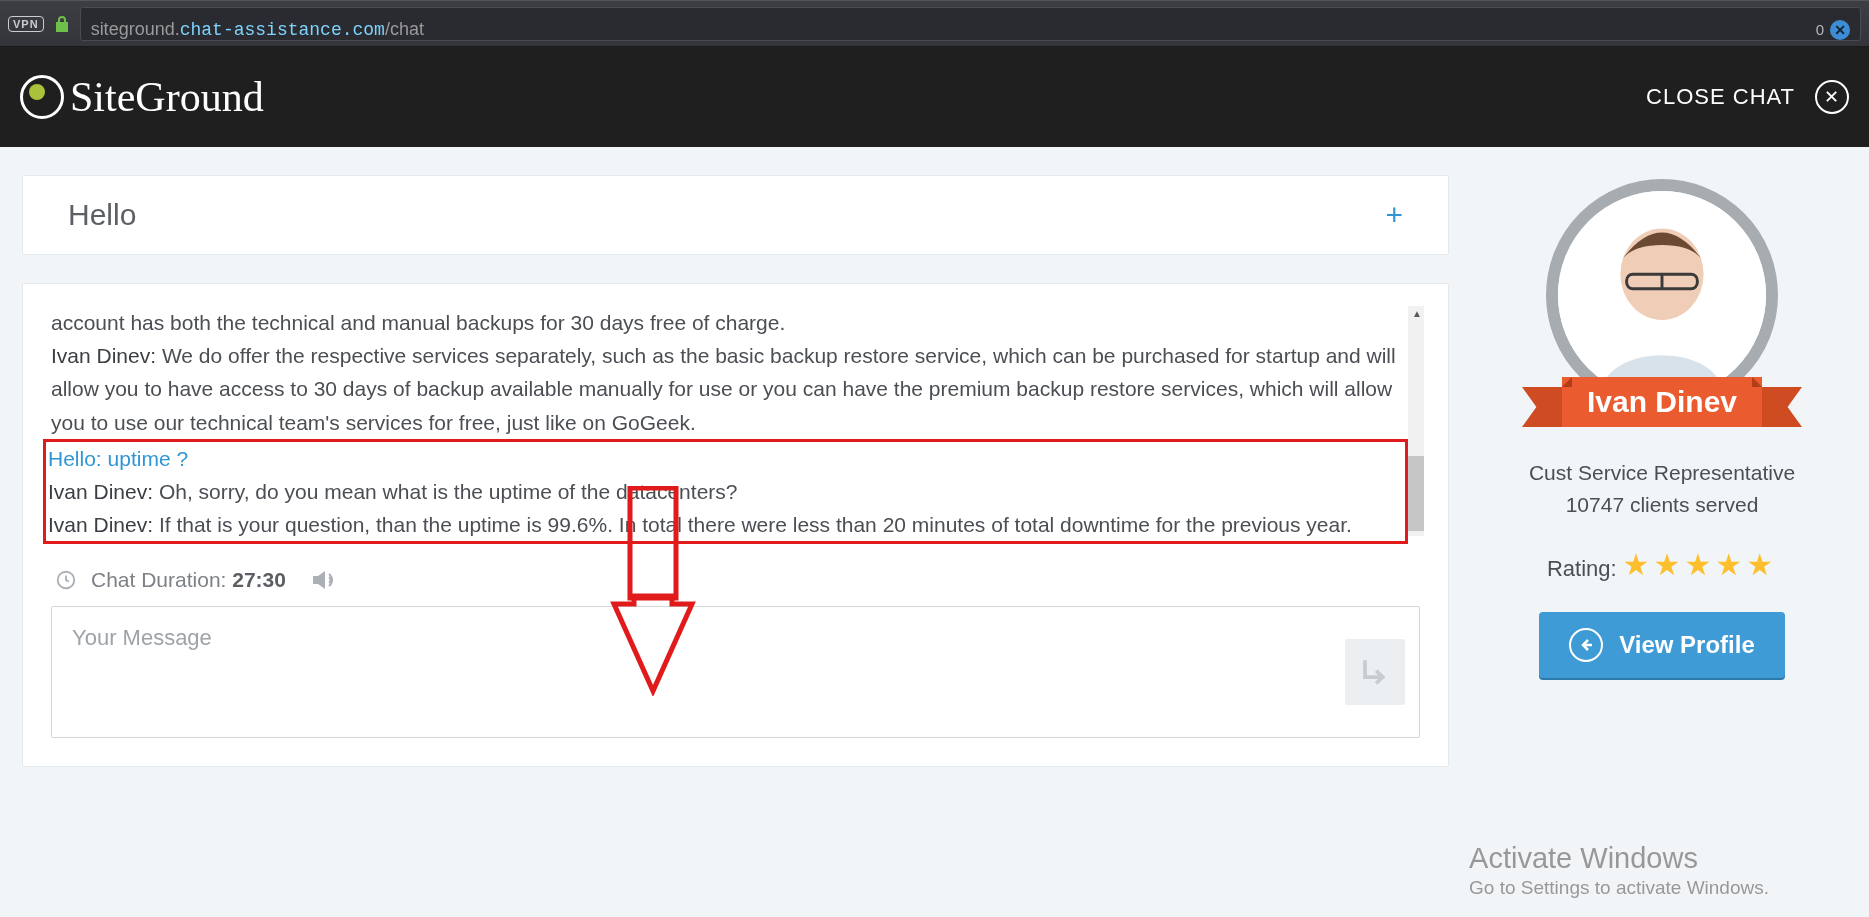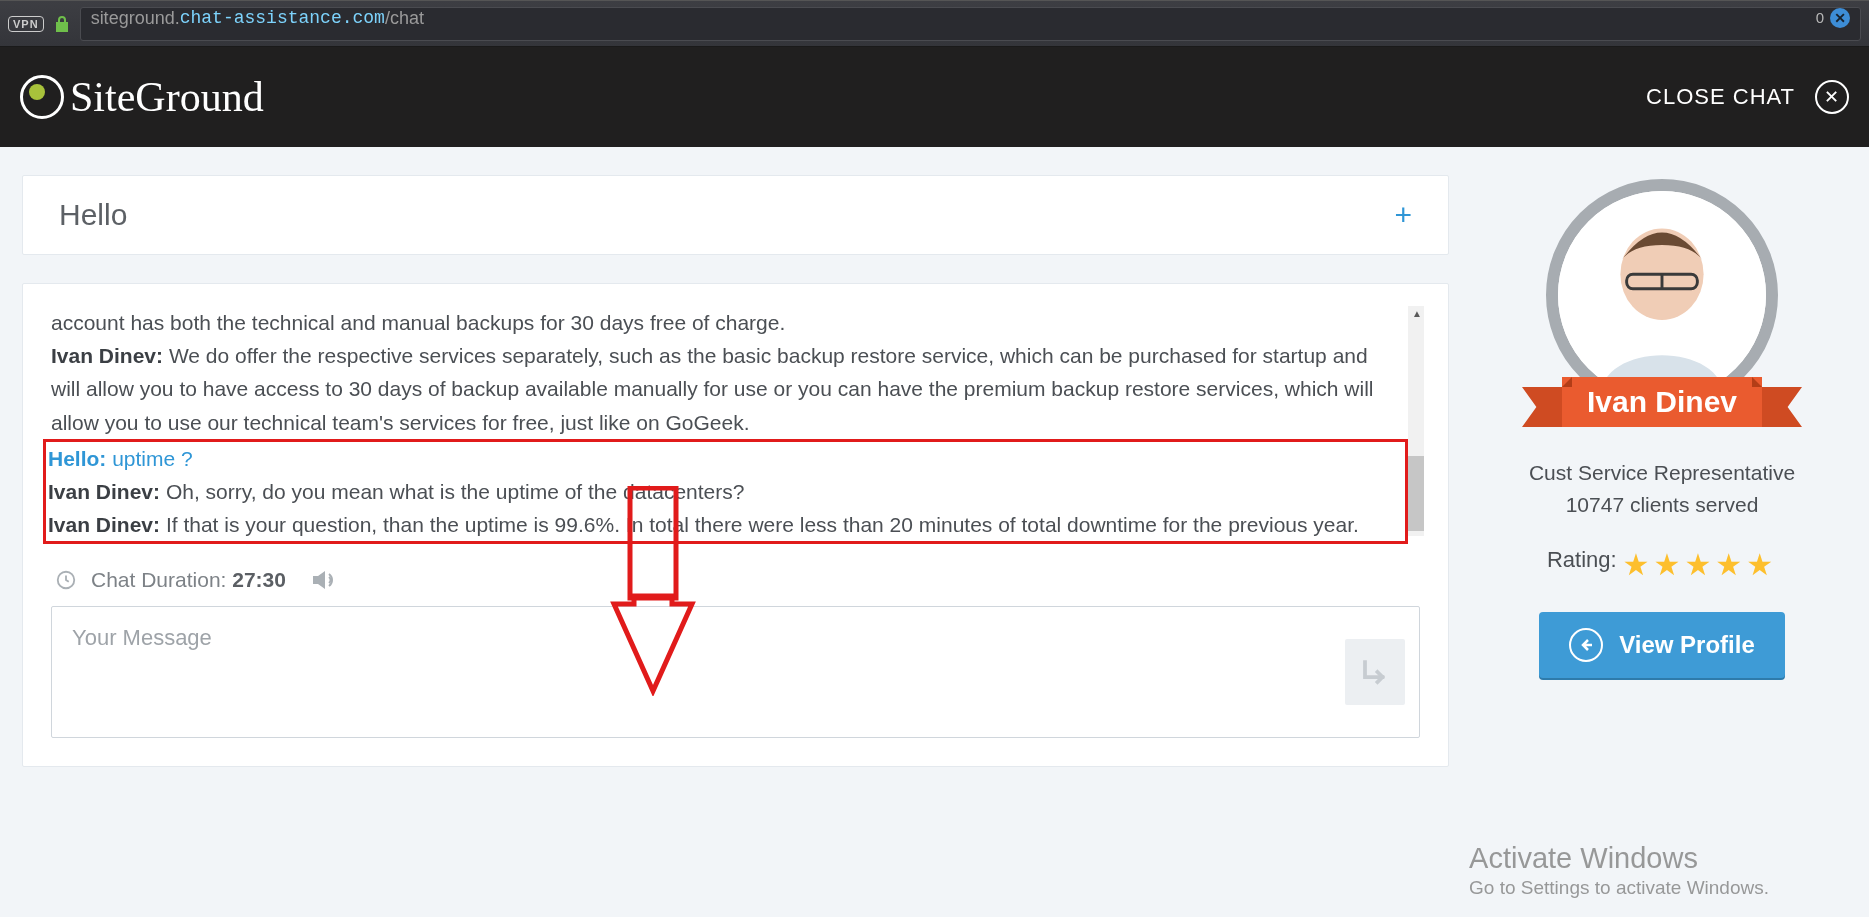--- a/index.html
+++ b/index.html
@@ -17,21 +17,21 @@
     --star:#fdbf2d;
     --blue-btn:#3e9bd6;
   }
   html,body{margin:0;padding:0;font-family:"Segoe UI",Arial,sans-serif;background:#1b1b1b;}
   body{width:1869px;height:917px;overflow:hidden;position:relative;}
 
   
   .browser-bar{height:47px;background:linear-gradient(#3d3e43,#34353a);display:flex;align-items:center;padding:0 8px;border-top:1px solid #555;border-bottom:1px solid #1a1a1a;box-sizing:border-box;}
   .vpn-badge{border:1.5px solid #ccc;color:#ccc;font-size:11px;font-weight:600;padding:1px 4px;border-radius:4px;letter-spacing:1px;margin-right:10px;}
   .lock-icon svg{display:block;}
-  .url-field{flex:1;display:flex;align-items:flex-start;background:var(--browser-chrome-dark);height:32px;margin-left:10px;border-radius:3px;padding:0 10px;color:var(--url-light);font-size:18px;border:1px solid #4a4b50;}
+  .url-field{flex:1;display:flex;align-items:flex-end;background:var(--browser-chrome-dark);height:32px;margin-left:10px;border-radius:3px;padding:0 10px;color:var(--url-light);font-size:18px;border:1px solid #4a4b50;}
   .url-field .domain-highlight{color:#7dd3fc;font-family:Liberation Mono, monospace;}
   .url-field .domain-dim{color:var(--url-gray);}
   .url-right{margin-left:auto;display:flex;align-items:center;gap:6px;}
   .count-badge{color:#b8b8b8;font-size:15px;font-weight:500;}
   .close-x{width:20px;height:20px;background:#3d8dd6;border-radius:50%;display:flex;align-items:center;justify-content:center;color:#16212c;font-weight:700;font-size:14px;}
 
   
   .site-header{height:100px;background:var(--header-black);display:flex;align-items:center;padding:0 20px;color:#fff;}
   .brand{display:flex;align-items:center;gap:6px;}
   .brand-mark{width:38px;height:38px;border:3px solid #fff;border-radius:50%;display:flex;align-items:center;justify-content:center;position:relative;}
@@ -39,28 +39,28 @@
   .brand-text{font-family:"Comic Sans MS","Segoe Script",cursive;font-size:42px;font-weight:400;letter-spacing:0;}
   .close-chat{margin-left:auto;display:flex;align-items:center;gap:20px;font-size:22px;letter-spacing:1px;font-weight:500;}
   .close-chat-btn{width:30px;height:30px;border:2px solid #fff;border-radius:50%;display:flex;align-items:center;justify-content:center;font-size:18px;}
 
   
   .page{background:var(--page-bg);height:calc(917px - 47px - 100px);padding:28px 22px 0 22px;display:flex;gap:28px;box-sizing:border-box;}
   .main-col{flex:1;display:flex;flex-direction:column;gap:28px;min-width:0;}
   .side-col{width:370px;flex-shrink:0;display:flex;flex-direction:column;align-items:center;}
 
   .card{background:#fff;border:1px solid var(--card-border);border-radius:2px;}
-  .hello-card{display:flex;align-items:center;padding:22px 36px;gap:9px;}
+  .hello-card{display:flex;align-items:center;padding:22px 45px;gap:9px;}
   .hello-title{font-size:30px;color:#5c6065;font-weight:400;}
   .plus-icon{margin-left:auto;color:var(--accent);font-size:30px;font-weight:300;}
 
   .chat-card{padding:22px 28px 28px 28px;position:relative;}
   .chat-body{position:relative;padding-right:20px;}
   .msg{font-size:21px;line-height:1.58;color:var(--text);}
-  .msg .sender{font-weight:700;color:#3b3f44;}
+  .msg .sender{font-weight:400;color:#3b3f44;}
   .msg.user .sender{color:var(--accent);}
   .msg.user{color:var(--accent);}
   .highlight-box{border:3px solid #e11b1b;padding:0 2px;margin-left:-8px;margin-right:-8px;}
   .scrollbar-track{position:absolute;right:-4px;top:0;width:16px;height:230px;background:#f1f1f1;}
   .scrollbar-thumb{position:absolute;right:-4px;top:150px;width:16px;height:75px;background:#c6c6c6;}
   .scroll-arrow{position:absolute;right:-2px;top:2px;font-size:10px;color:#5a5a5a;}
 
   .chat-meta{display:flex;align-items:center;gap:14px;margin-top:22px;color:var(--text-light);font-size:21px;padding:2px 0 10px 4px;}
   .chat-meta .dur-val{font-weight:700;color:#5b5f64;}
   .meta-icon svg{display:block;}
@@ -80,21 +80,21 @@
   .ribbon-main{background:var(--orange);color:#fff;font-size:30px;font-weight:600;height:50px;width:200px;display:flex;align-items:center;justify-content:center;z-index:2;position:relative;}
   .ribbon-tail{position:absolute;top:10px;width:48px;height:40px;background:#cf4b22;z-index:1;}
   .ribbon-tail.left{left:0;clip-path:polygon(0 0,100% 0,100% 100%,0 100%,30% 50%);}
   .ribbon-tail.right{right:0;clip-path:polygon(0 0,100% 0,70% 50%,100% 100%,0 100%);}
   .ribbon-fold{position:absolute;top:0;width:10px;height:10px;background:#b33d17;z-index:3;}
   .ribbon-fold.left{left:40px;clip-path:polygon(0 100%,100% 0,100% 100%);}
   .ribbon-fold.right{right:40px;clip-path:polygon(0 0,100% 100%,0 100%);}
 
   .role{margin-top:34px;font-size:21px;color:#4b4f54;text-align:center;}
   .served{margin-top:8px;font-size:21px;color:#4b4f54;}
-  .rating-row{margin-top:30px;font-size:22px;color:#4b4f54;display:flex;align-items:flex-start;gap:6px;}
+  .rating-row{margin-top:30px;font-size:22px;color:#4b4f54;display:flex;align-items:flex-end;gap:6px;}
   .stars{color:var(--star);font-size:30px;letter-spacing:4px;}
   .view-btn{margin-top:30px;background:var(--blue-btn);color:#fff;border:none;border-radius:4px;padding:16px 30px;font-size:24px;font-weight:600;display:flex;align-items:center;gap:16px;box-shadow:0 2px 0 #2e7bab;cursor:pointer;}
   .view-btn .circ{width:30px;height:30px;border:2.5px solid #fff;border-radius:50%;display:flex;align-items:center;justify-content:center;}
 
   
   .win-activate{position:absolute;right:100px;bottom:18px;color:#7e7e7e;text-align:left;pointer-events:none;opacity:.78;}
   .win-activate .l1{font-size:29px;font-weight:400;}
   .win-activate .l2{font-size:19px;margin-top:2px;}
 </style>
 </head>

